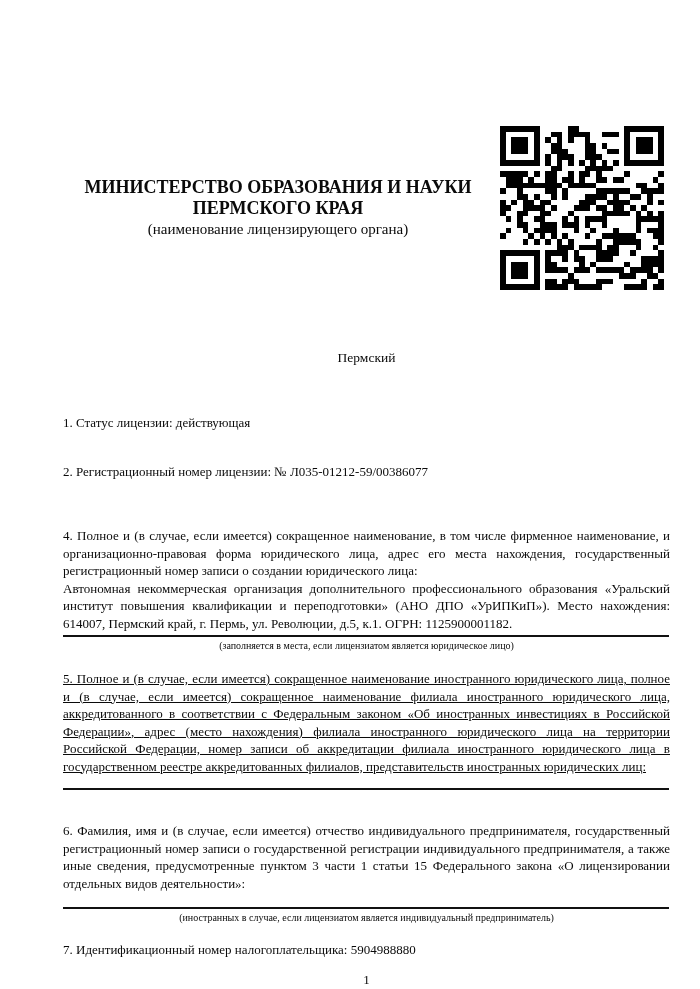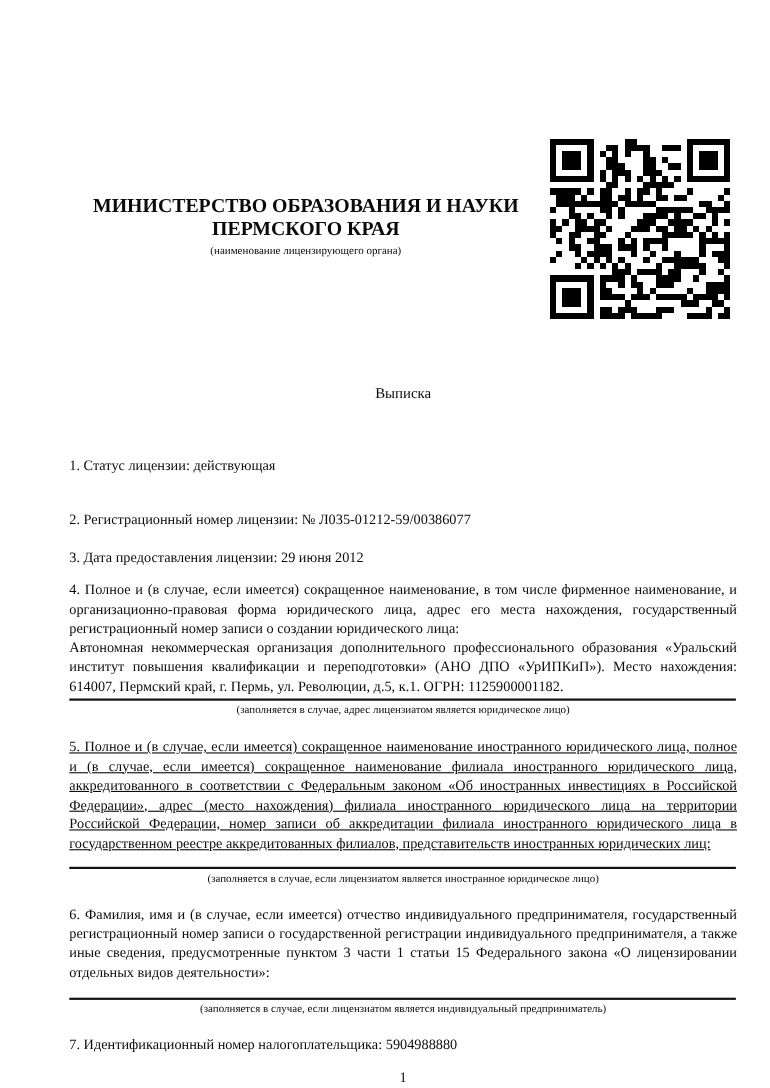--- a/index.html
+++ b/index.html
@@ -15,21 +15,21 @@
   .abs{position:absolute;}
   .qr{left:500px;top:78px;width:164px;height:164px;}
   .header{
     left:63px;top:129px;width:430px;
     text-align:center;
     font-weight:bold;
     font-size:18px;line-height:21px;
   }
   .org-caption{
     font-weight:normal;
-    font-size:10px;line-height:12px;
+    font-size:15px;line-height:12px;
     margin-top:4px;
   }
   .doc-title{
     left:63px;top:300px;width:607px;
     text-align:center;
     font-size:13.5px;line-height:19px;
   }
   .item{
     left:63px;width:607px;
     font-size:13px;line-height:17.5px;
@@ -497,45 +497,43 @@
         <rect x="28" y="28" width="1" height="1" fill="#000"></rect>
       </svg>
   </div>
 
   <div class="abs header">
     <div>МИНИСТЕРСТВО ОБРАЗОВАНИЯ И НАУКИ ПЕРМСКОГО КРАЯ</div>
     <div class="org-caption">(наименование лицензирующего органа)</div>
   </div>
 
   <div class="abs doc-title">
-    <div>Выписка</div>
+    <div>Пермский</div>
   </div>
 
   <div class="abs item oneline i1">1. Статус лицензии: действующая</div>
 
   <div class="abs item oneline i2">2. Регистрационный номер лицензии: № Л035-01212-59/00386077</div>
 
-  <div class="abs item oneline i3">3. Дата предоставления лицензии: 29 июня 2012</div>
 
   <div class="abs item i4">
     <div>4. Полное и (в случае, если имеется) сокращенное наименование, в том числе фирменное наименование, и организационно-правовая форма юридического лица, адрес его места нахождения, государственный регистрационный номер записи о создании юридического лица:</div>
     <div>Автономная некоммерческая организация дополнительного профессионального образования «Уральский институт повышения квалификации и переподготовки» (АНО ДПО «УрИПКиП»). Место нахождения: 614007, Пермский край, г. Пермь, ул. Революции, д.5, к.1. ОГРН: 1125900001182.</div>
   </div>
   <div class="abs rule r4"></div>
-  <div class="abs caption c4">(заполняется в случае, адрес лицензиатом является юридическое лицо)</div>
+  <div class="abs caption c4">(заполняется в места, если лицензиатом является юридическое лицо)</div>
 
   <div class="abs item i5">
     <div>5. Полное и (в случае, если имеется) сокращенное наименование иностранного юридического лица, полное и (в случае, если имеется) сокращенное наименование филиала иностранного юридического лица, аккредитованного в соответствии с Федеральным законом «Об иностранных инвестициях в Российской Федерации», адрес (место нахождения) филиала иностранного юридического лица на территории Российской Федерации, номер записи об аккредитации филиала иностранного юридического лица в государственном реестре аккредитованных филиалов, представительств иностранных юридических лиц:</div>
   </div>
   <div class="abs rule r5"></div>
-  <div class="abs caption c5">(заполняется в случае, если лицензиатом является иностранное юридическое лицо)</div>
 
   <div class="abs item i6">
     <div>6. Фамилия, имя и (в случае, если имеется) отчество индивидуального предпринимателя, государственный регистрационный номер записи о государственной регистрации индивидуального предпринимателя, а также иные сведения, предусмотренные пунктом 3 части 1 статьи 15 Федерального закона «О лицензировании отдельных видов деятельности»:</div>
   </div>
   <div class="abs rule r6"></div>
-  <div class="abs caption c6">(заполняется в случае, если лицензиатом является индивидуальный предприниматель)</div>
+  <div class="abs caption c6">(иностранных в случае, если лицензиатом является индивидуальный предприниматель)</div>
 
   <div class="abs item oneline i7">7. Идентификационный номер налогоплательщика: 5904988880</div>
 
   <div class="abs pagenum">1</div>
 
 </div>
 
 </body></html>

